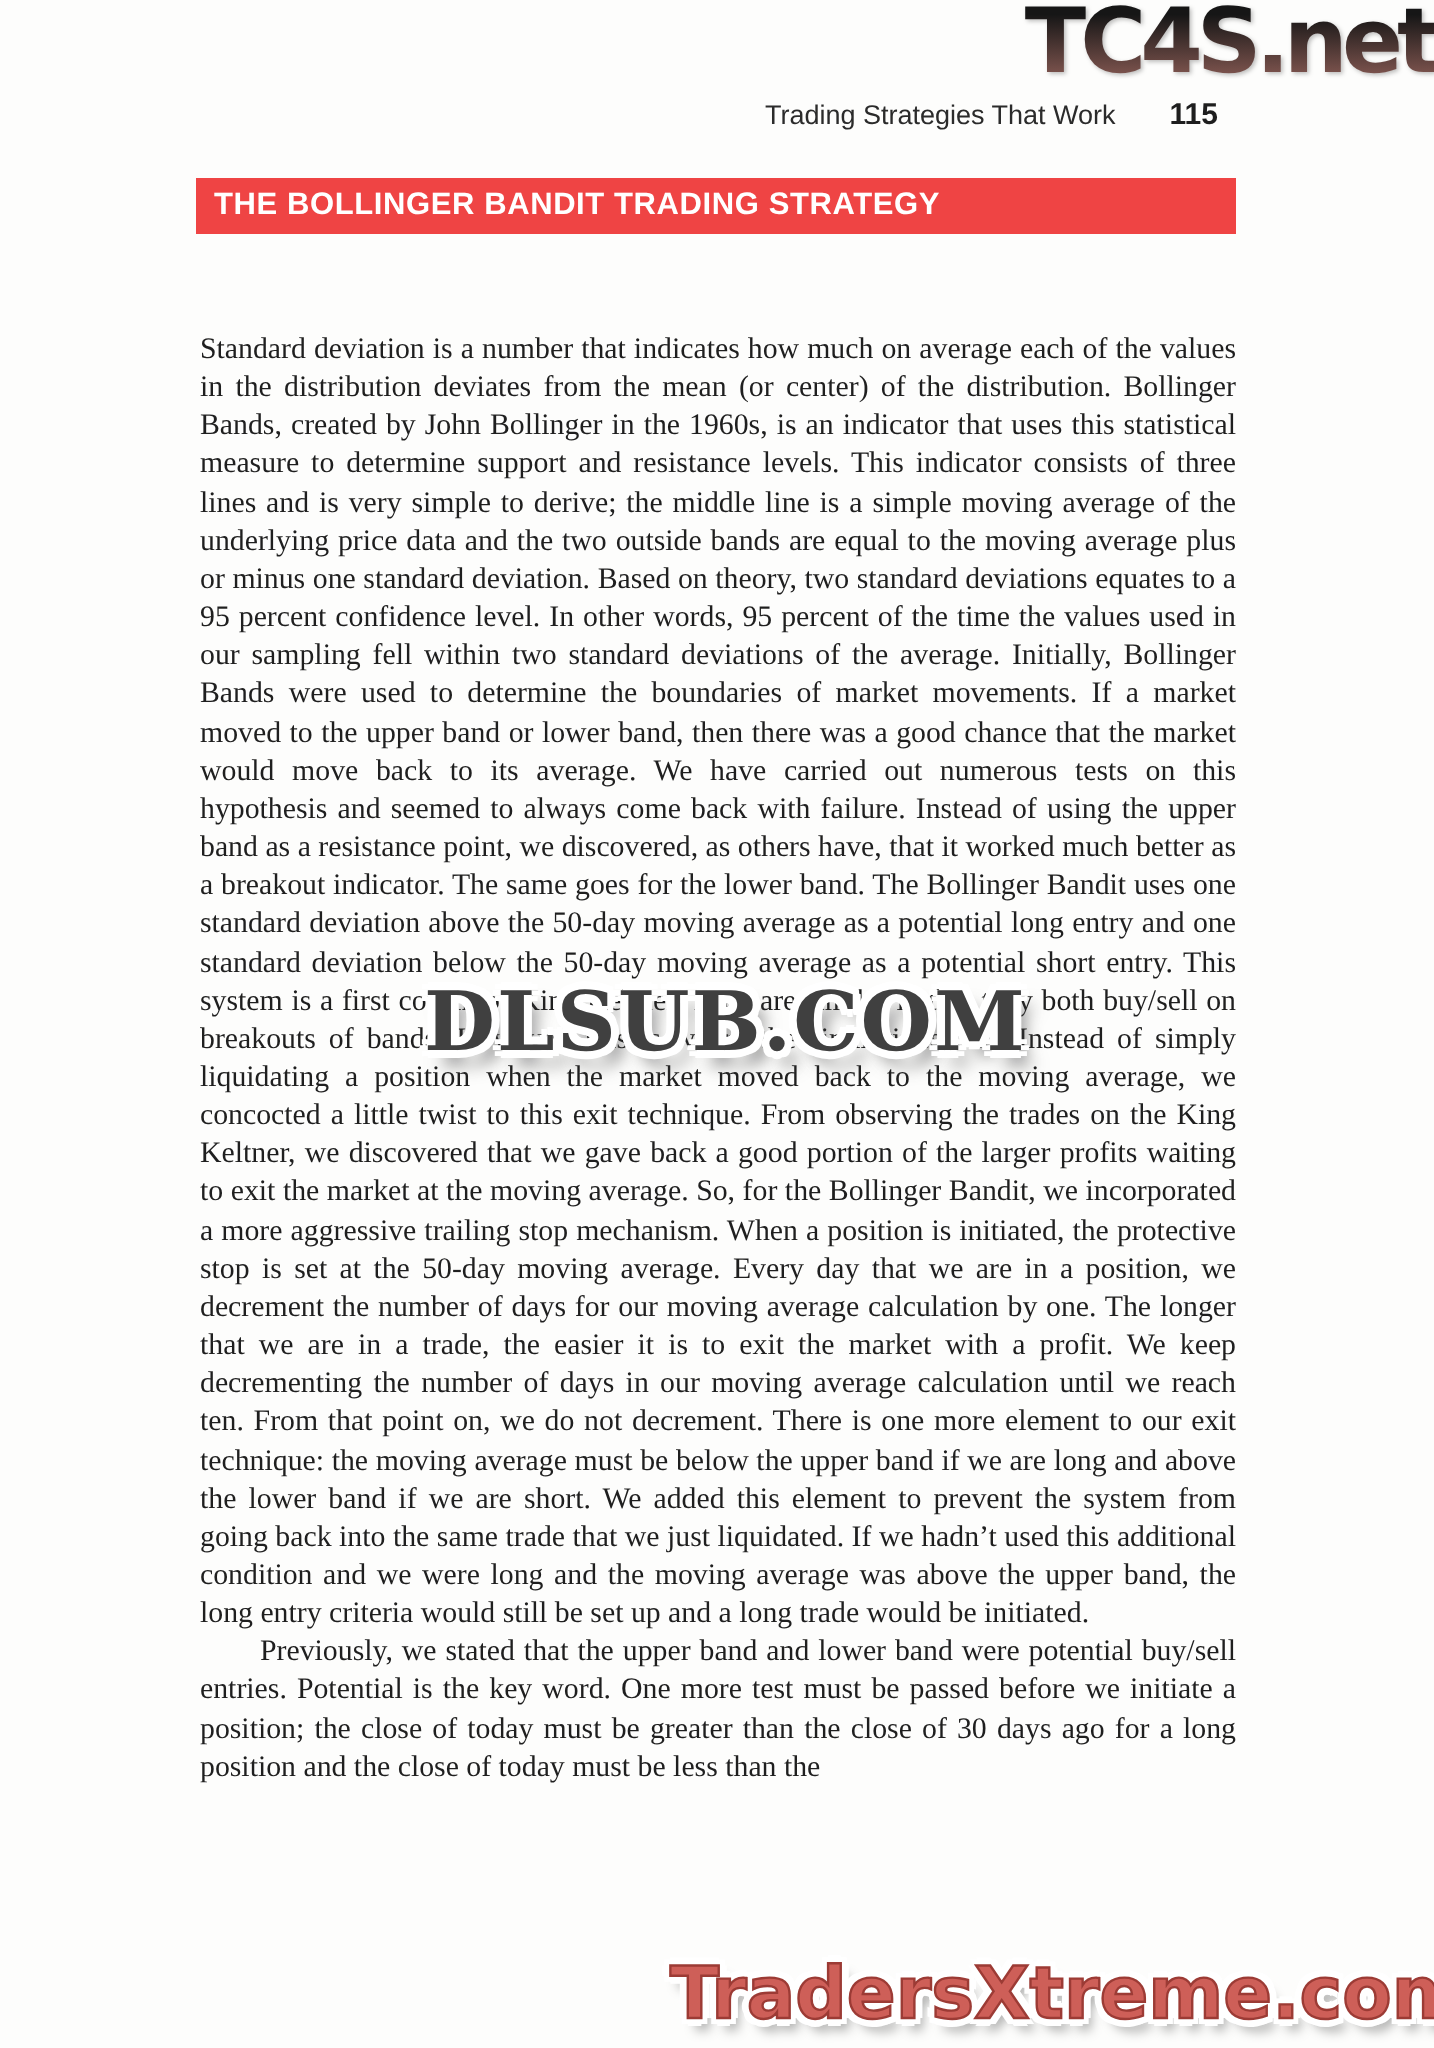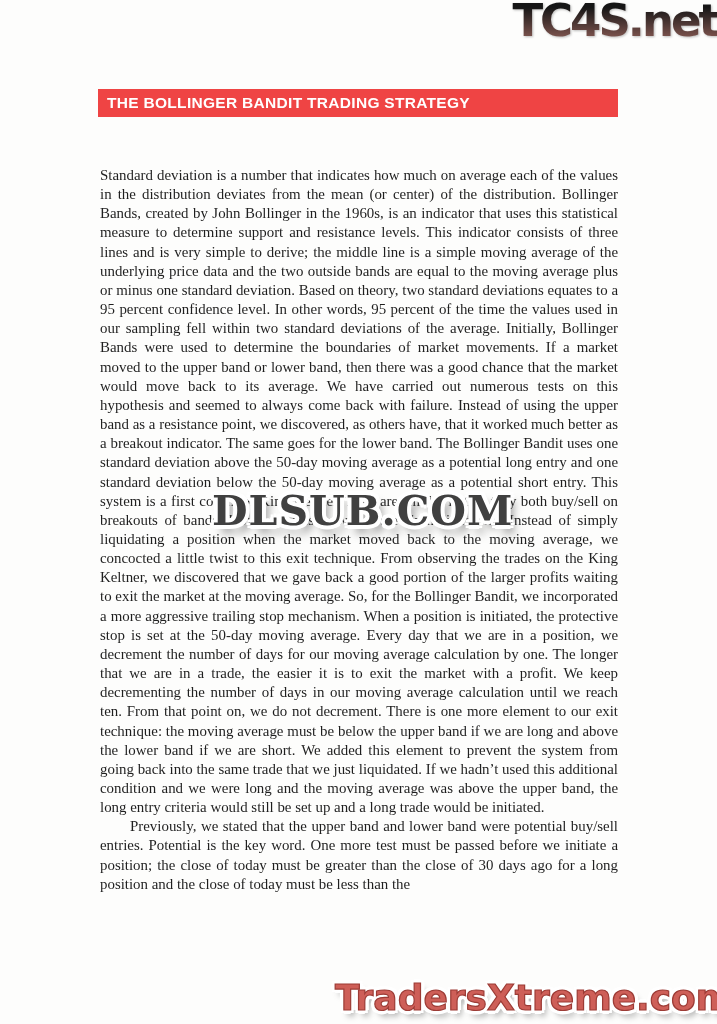--- a/index.html
+++ b/index.html
@@ -109,20 +109,24 @@
       4px 6px 6px rgba(0,0,0,0.35);
   }
 </style>
 </head>
 <body>
 
 <div class="page">
 
   <div class="tc4s">TC4S.net</div>
 
+  <div class="running-head">
+    <span class="rh-title">Trading Strategies That Work</span>
+    <span class="rh-page">115</span>
+  </div>
 
   <div class="section-bar">
     <span>THE BOLLINGER BANDIT TRADING STRATEGY</span>
   </div>
 
   <div class="body-text">
     <p class="para para1">Standard deviation is a number that indicates how much on average each of the values in the distribution deviates from the mean (or center) of the distribution. Bollinger Bands, created by John Bollinger in the 1960s, is an indicator that uses this statistical measure to determine support and resistance levels. This indicator consists of three lines and is very simple to derive; the middle line is a simple moving average of the underlying price data and the two outside bands are equal to the moving average plus or minus one standard deviation. Based on theory, two standard deviations equates to a 95 percent confidence level. In other words, 95 percent of the time the values used in our sampling fell within two standard deviations of the average. Initially, Bollinger Bands were used to determine the boundaries of market movements. If a market moved to the upper band or lower band, then there was a good chance that the market would move back to its average. We have carried out numerous tests on this hypothesis and seemed to always come back with failure. Instead of using the upper band as a resistance point, we discovered, as others have, that it worked much better as a breakout indicator. The same goes for the lower band. The Bollinger Bandit uses one standard deviation above the 50-day moving average as a potential long entry and one standard deviation below the 50-day moving average as a potential short entry. This system is a first cousin of King Keltner. They are similar in that they both buy/sell on breakouts of bands. However, this is where the similarities end. Instead of simply liquidating a position when the market moved back to the moving average, we concocted a little twist to this exit technique. From observing the trades on the King Keltner, we discovered that we gave back a good portion of the larger profits waiting to exit the market at the moving average. So, for the Bollinger Bandit, we incorporated a more aggressive trailing stop mechanism. When a position is initiated, the protective stop is set at the 50-day moving average. Every day that we are in a position, we decrement the number of days for our moving average calculation by one. The longer that we are in a trade, the easier it is to exit the market with a profit. We keep decrementing the number of days in our moving average calculation until we reach ten. From that point on, we do not decrement. There is one more element to our exit technique: the moving average must be below the upper band if we are long and above the lower band if we are short. We added this element to prevent the system from going back into the same trade that we just liquidated. If we hadn’t used this additional condition and we were long and the moving average was above the upper band, the long entry criteria would still be set up and a long trade would be initiated.</p>
     <p class="para para2">Previously, we stated that the upper band and lower band were potential buy/sell entries. Potential is the key word. One more test must be passed before we initiate a position; the close of today must be greater than the close of 30 days ago for a long position and the close of today must be less than the</p>
   </div>
 

